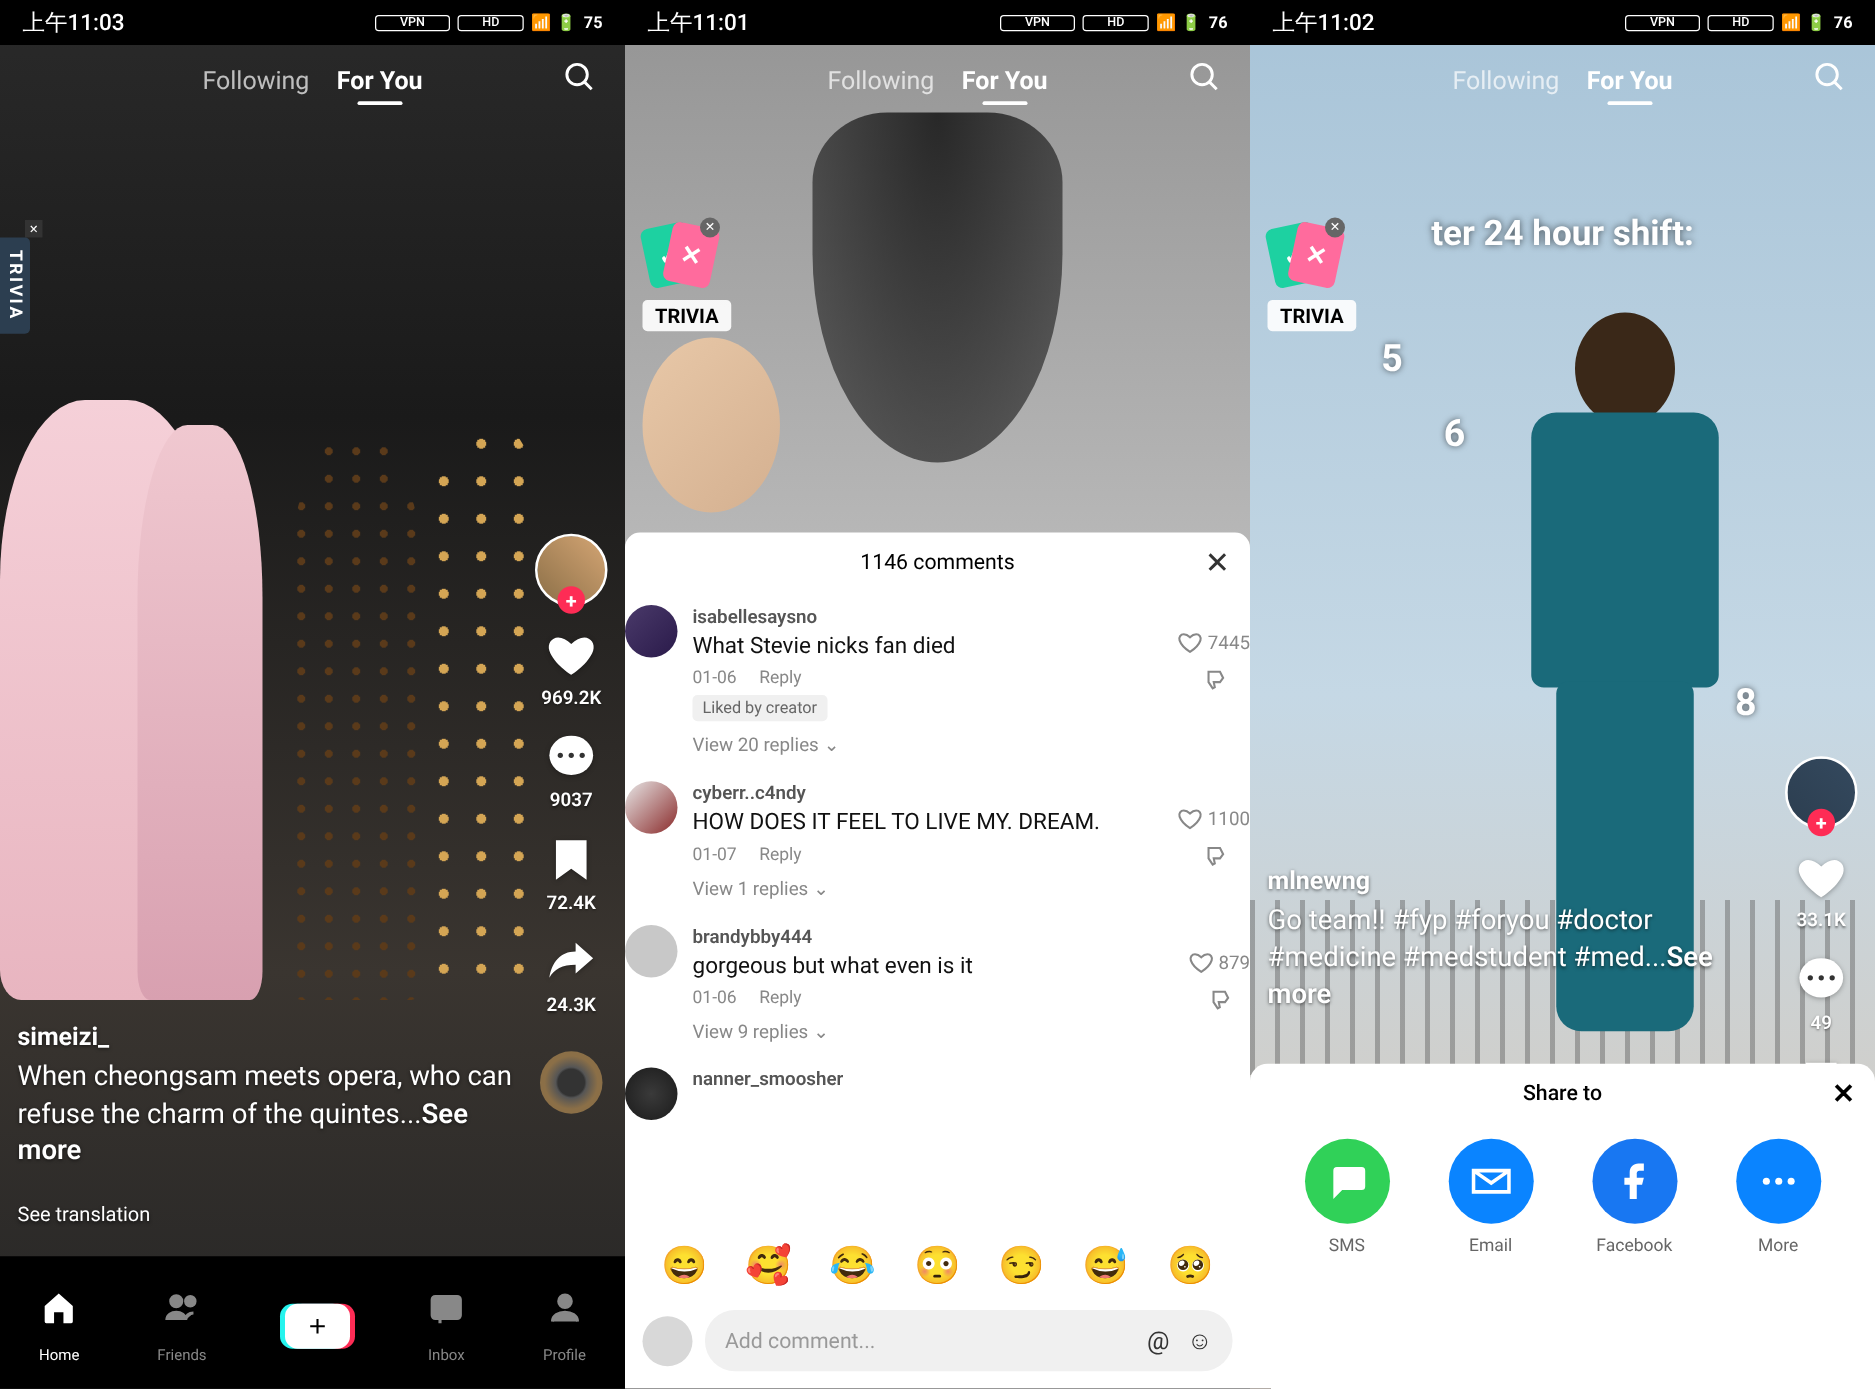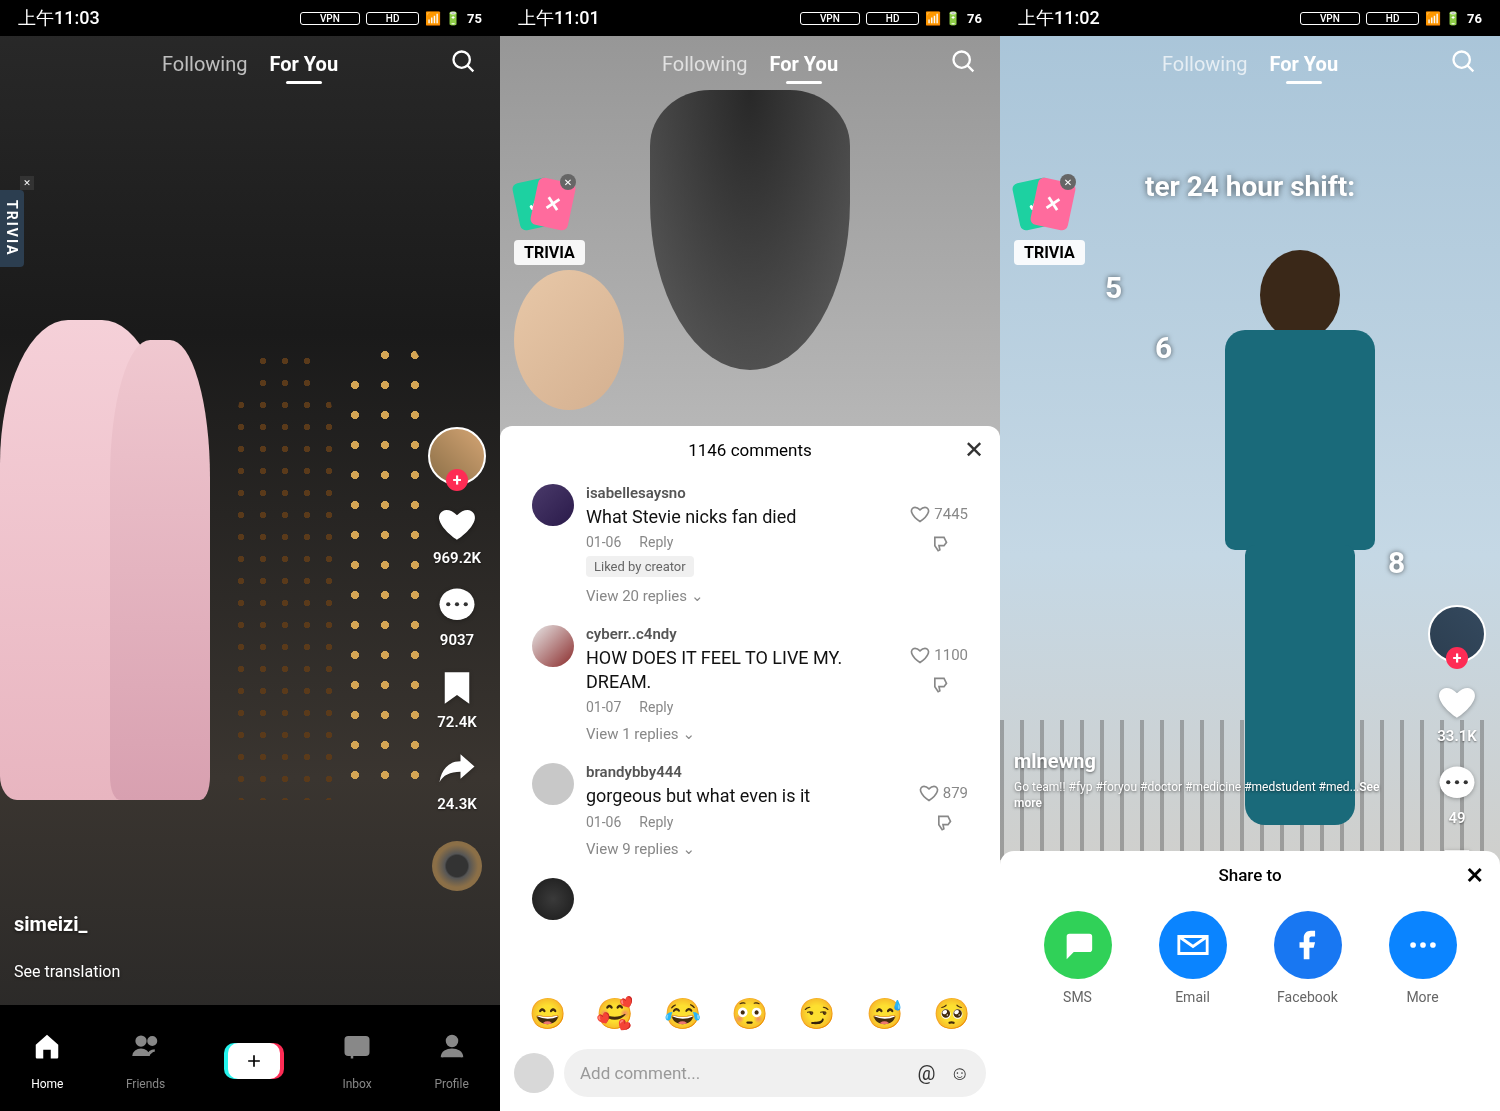--- a/index.html
+++ b/index.html
@@ -33,21 +33,21 @@
 .icon-item{display:flex;flex-direction:column;align-items:center;gap:4px}
 .icon-item .count{font-size:15px;font-weight:600;text-shadow:0 1px 2px rgba(0,0,0,0.5)}
 .avatar-ring{width:54px;height:54px;border-radius:50%;border:2px solid #fff;background:linear-gradient(45deg,#8b6f47,#d4a574);position:relative}
 .avatar-ring.p3{background:linear-gradient(45deg,#2c3e50,#34495e)}
 .avatar-plus{position:absolute;bottom:-8px;left:50%;transform:translateX(-50%);width:22px;height:22px;background:#fe2c55;border-radius:50%;display:flex;align-items:center;justify-content:center;font-size:16px;font-weight:bold}
 .action-icon{width:42px;height:42px;display:flex;align-items:center;justify-content:center}
 .action-icon svg{width:42px;height:42px;fill:#fff;filter:drop-shadow(0 1px 2px rgba(0,0,0,0.3))}
 .spinning-disc{width:50px;height:50px;border-radius:50%;background:radial-gradient(circle,#333 30%,#555 35%,#8b6f47 60%);margin-top:10px}
 .bottom-info{position:absolute;left:14px;bottom:130px;right:90px}
 .username{font-size:20px;font-weight:700;margin-bottom:6px;text-shadow:0 1px 3px rgba(0,0,0,0.6)}
-.caption{font-size:12px;line-height:1.35;text-shadow:0 1px 3px rgba(0,0,0,0.6)}
+.caption{font-size:22px;line-height:1.35;text-shadow:0 1px 3px rgba(0,0,0,0.6)}
 .see-more{font-weight:600}
 .see-translation{font-size:16px;margin-top:26px;text-shadow:0 1px 3px rgba(0,0,0,0.6)}
 .music-row{display:flex;align-items:center;gap:8px;margin-top:12px;white-space:nowrap;overflow:hidden}
 .music-row svg{width:16px;height:16px;fill:#fff;flex-shrink:0}
 .music-text{font-size:17px}
 .bottom-nav{position:absolute;bottom:0;left:0;right:0;height:100px;background:#000;display:flex;justify-content:space-around;align-items:center;padding-top:6px}
 .nav-item{display:flex;flex-direction:column;align-items:center;gap:16px;color:#888;font-size:12px}
 .nav-item.active{color:#fff}
 .nav-item svg{width:30px;height:30px;fill:currentColor}
 .nav-create{width:52px;height:36px;background:#fff;border-radius:10px;display:flex;align-items:center;justify-content:center;position:relative;box-shadow:-4px 0 0 #25f4ee,4px 0 0 #fe2c55}
@@ -58,21 +58,21 @@
 .fig1{left:0;top:40px;width:170px;height:480px;background:linear-gradient(180deg,#f5d0d8,#e8b5c0)}
 .fig2{left:110px;top:60px;width:100px;height:460px;background:linear-gradient(180deg,#f0c8d0,#d8a0b0)}
 .fig3{left:230px;top:70px;width:110px;height:450px;background:linear-gradient(180deg,#e8d0b8,#c8a878);background-image:radial-gradient(#5a3a1a 3px,transparent 3px);background-size:22px 22px}
 .fig4{left:340px;top:60px;width:100px;height:460px;background:linear-gradient(180deg,#5b7fb5,#3a5a8a);background-image:radial-gradient(#d4a554 4px,transparent 4px);background-size:30px 30px}
 
 .dress-silhouette{position:absolute;left:50%;top:90px;transform:translateX(-50%);width:200px;height:280px;background:radial-gradient(ellipse at top,rgba(20,20,20,0.85),rgba(40,40,40,0.6));border-radius:30% 30% 50% 50%/20% 20% 60% 60%}
 .face-left{position:absolute;left:14px;top:270px;width:110px;height:140px;background:linear-gradient(135deg,#e8c8a8,#d4b090);border-radius:50%}
 .comments-sheet{position:absolute;left:0;right:0;bottom:0;top:426px;background:#fff;color:#000;border-radius:12px 12px 0 0;display:flex;flex-direction:column}
 .comments-header{display:flex;align-items:center;justify-content:center;padding:14px;position:relative;font-size:17px;font-weight:400}
 .comments-close{position:absolute;right:16px;top:50%;transform:translateY(-50%);font-size:24px;color:#333}
-.comments-list{flex:1;overflow:hidden;padding:0 32px}
+.comments-list{flex:1;overflow:hidden;padding:0 0}
 .comment{display:flex;gap:12px;padding:10px 0}
 .comment-avatar{width:42px;height:42px;border-radius:50%;flex-shrink:0}
 .cav1{background:linear-gradient(135deg,#4a3a6a,#2a1a4a)}
 .cav2{background:linear-gradient(135deg,#e8e8e8,#8a2a2a)}
 .cav3{background:#c8c8c8}
 .cav4{background:radial-gradient(circle,#3a3a3a,#1a1a1a)}
 .comment-body{flex:1}
 .comment-user{font-size:15px;font-weight:600;color:#555;margin-bottom:3px}
 .comment-text{font-size:18px;color:#111;margin-bottom:6px;line-height:1.3}
 .comment-meta{display:flex;gap:18px;font-size:14px;color:#888;align-items:center}
@@ -186,20 +186,23 @@
               <path d="M14 3l8 7-8 7v-4c-6 0-10 2-12 6 1-7 5-12 12-12z"></path>
             </svg>
           </div>
       <span class="count">24.3K</span>
     </div>
     <div class="spinning-disc"></div>
   </div>
 
   <div class="bottom-info">
     <div class="username">simeizi_</div>
+    <div class="caption">
+      <span>When cheongsam meets opera, who can refuse the charm of the quintes...</span><span class="see-more">See more</span>
+    </div>
     <div class="see-translation">See translation</div>
   </div>
 
   <div class="bottom-nav">
     <div class="nav-item active">
       <svg viewBox="0 0 24 24">
             <path d="M3 11l9-8 9 8v10a1 1 0 01-1 1h-5v-7h-6v7H4a1 1 0 01-1-1z"></path>
           </svg>
       <span>Home</span>
     </div>
@@ -351,20 +354,23 @@
                 <span>879</span>
               </div>
           <div class="dislike"><svg viewBox="0 0 24 24">
                   <path d="M7 14V4h11l3 6-3 4h-6l1 5-2 1z"></path>
                 </svg></div>
         </div>
       </div>
 
       <div class="comment">
         <div class="comment-avatar cav4"></div>
+        <div class="comment-body">
+          <div class="comment-user">nanner_smoosher</div>
+        </div>
       </div>
 
     </div>
     <div class="emoji-row">
       <span>😄</span>
       <span>🥰</span>
       <span>😂</span>
       <span>😳</span>
       <span>😏</span>
       <span>😅</span>

